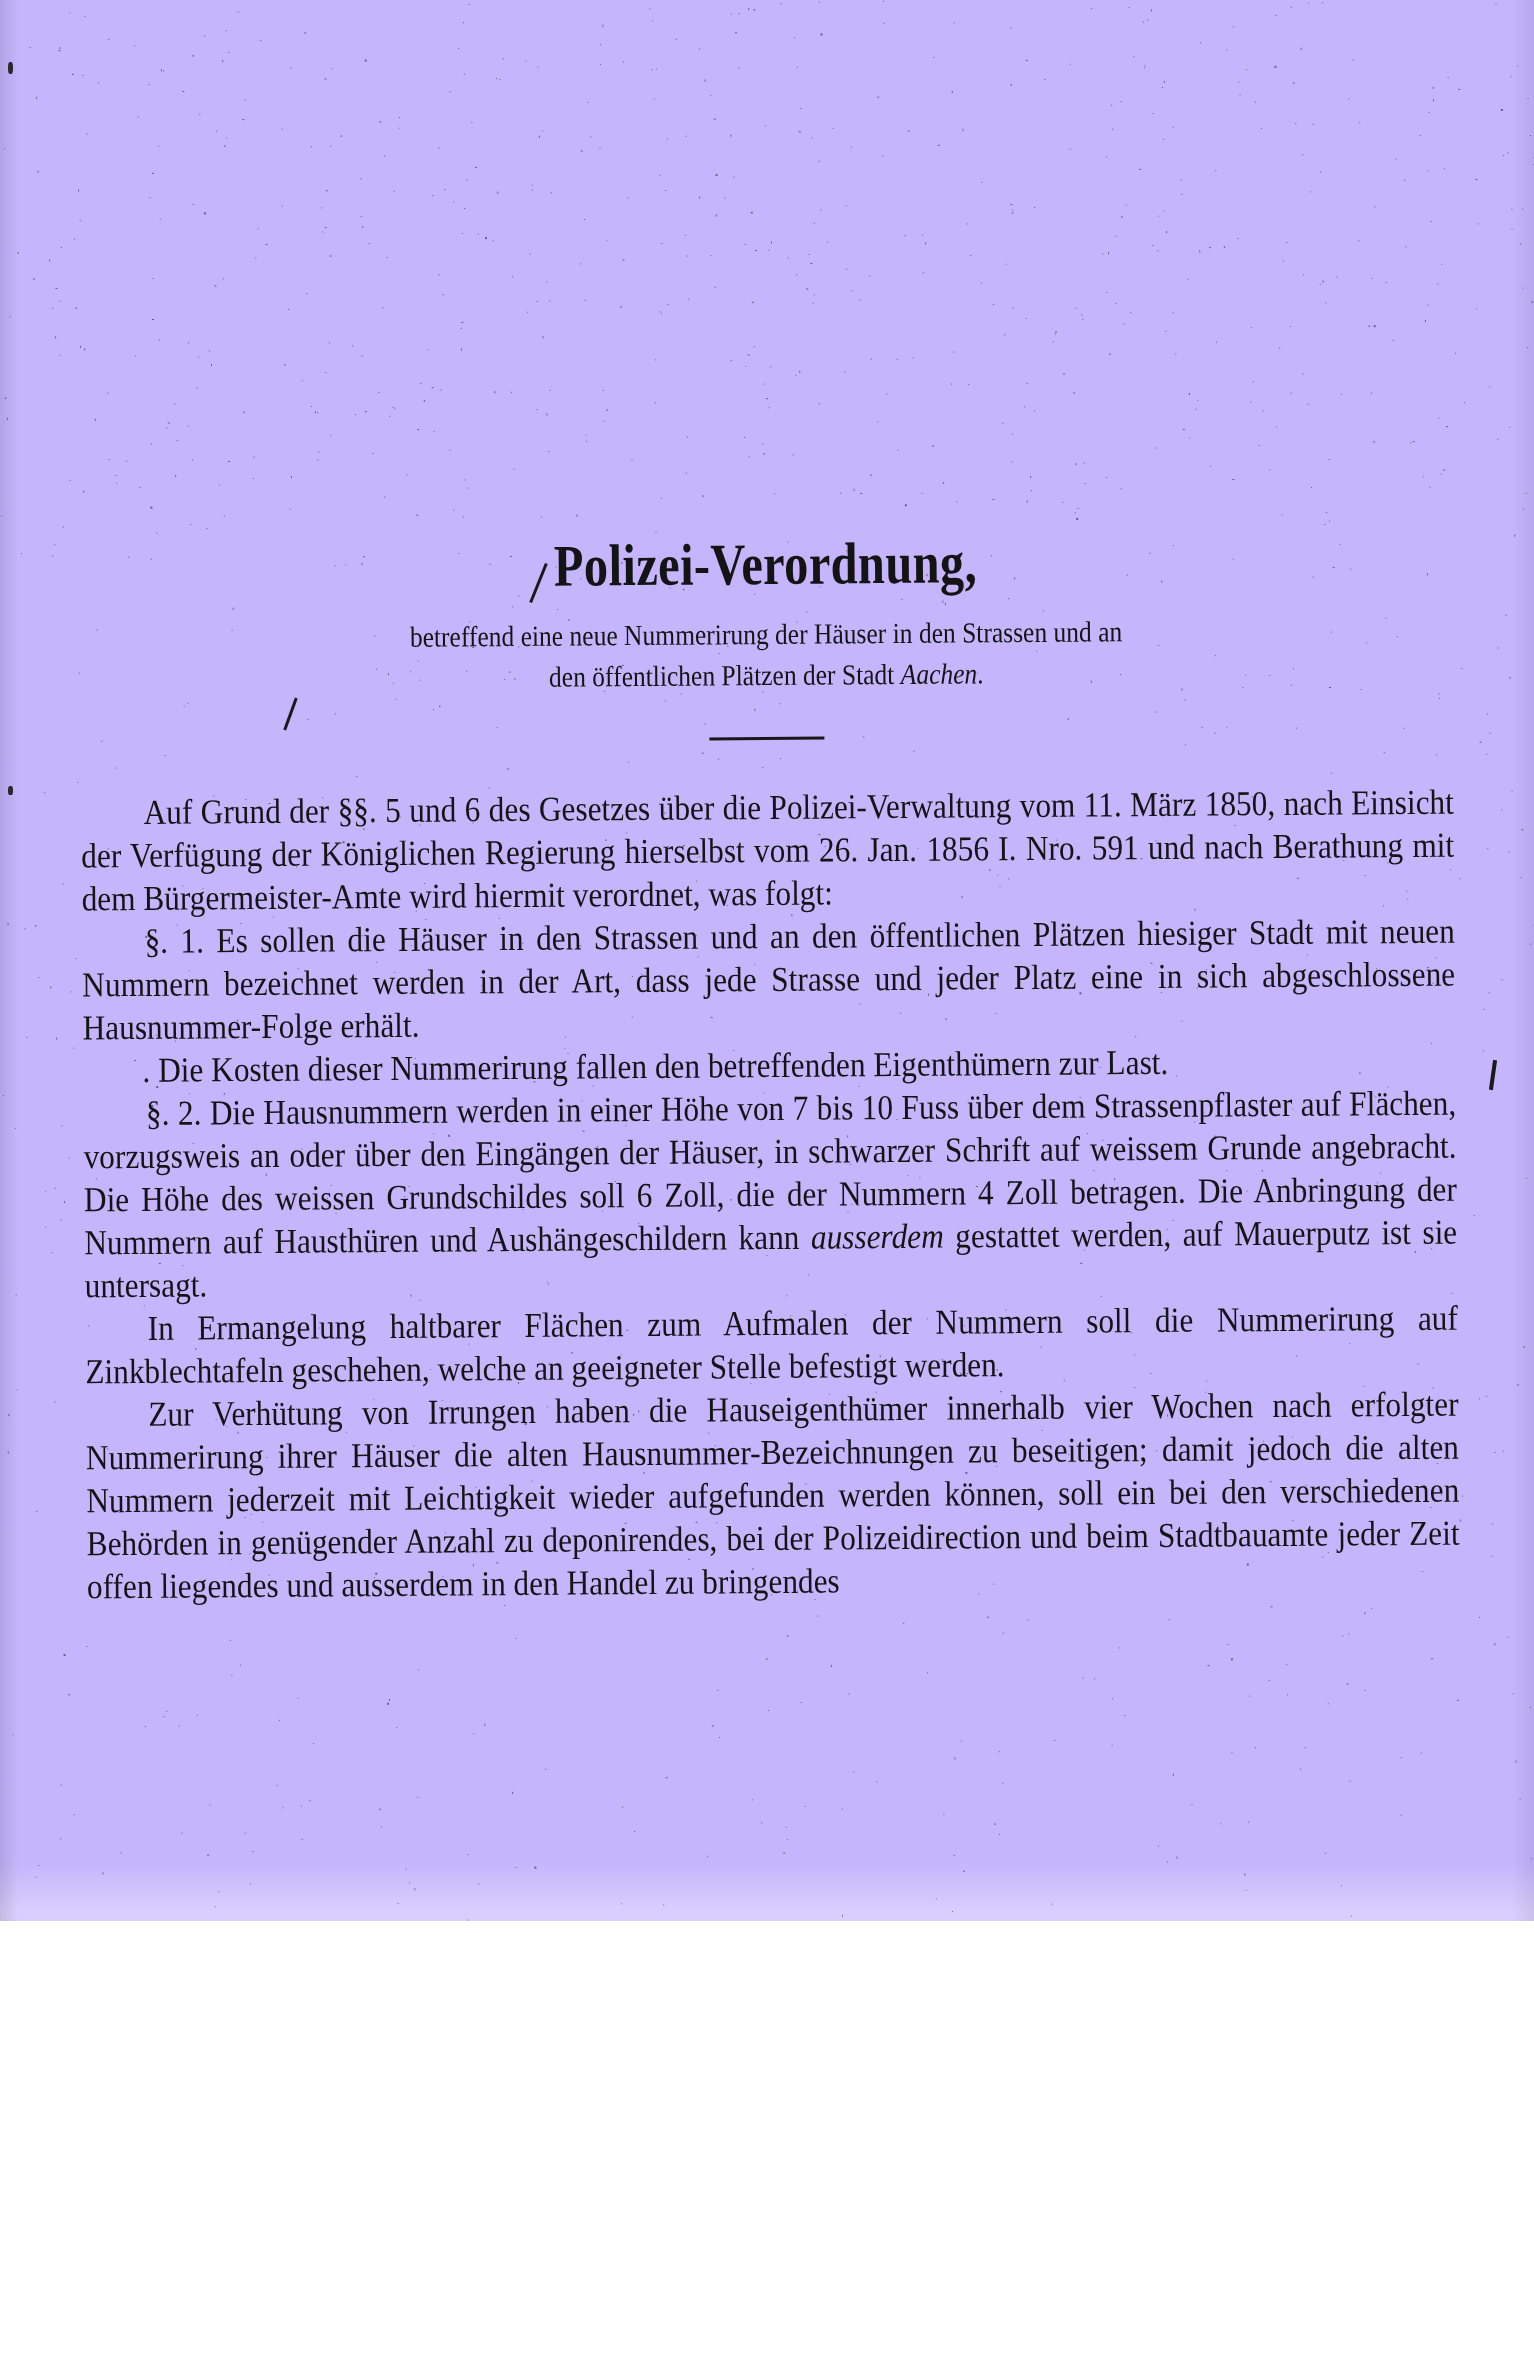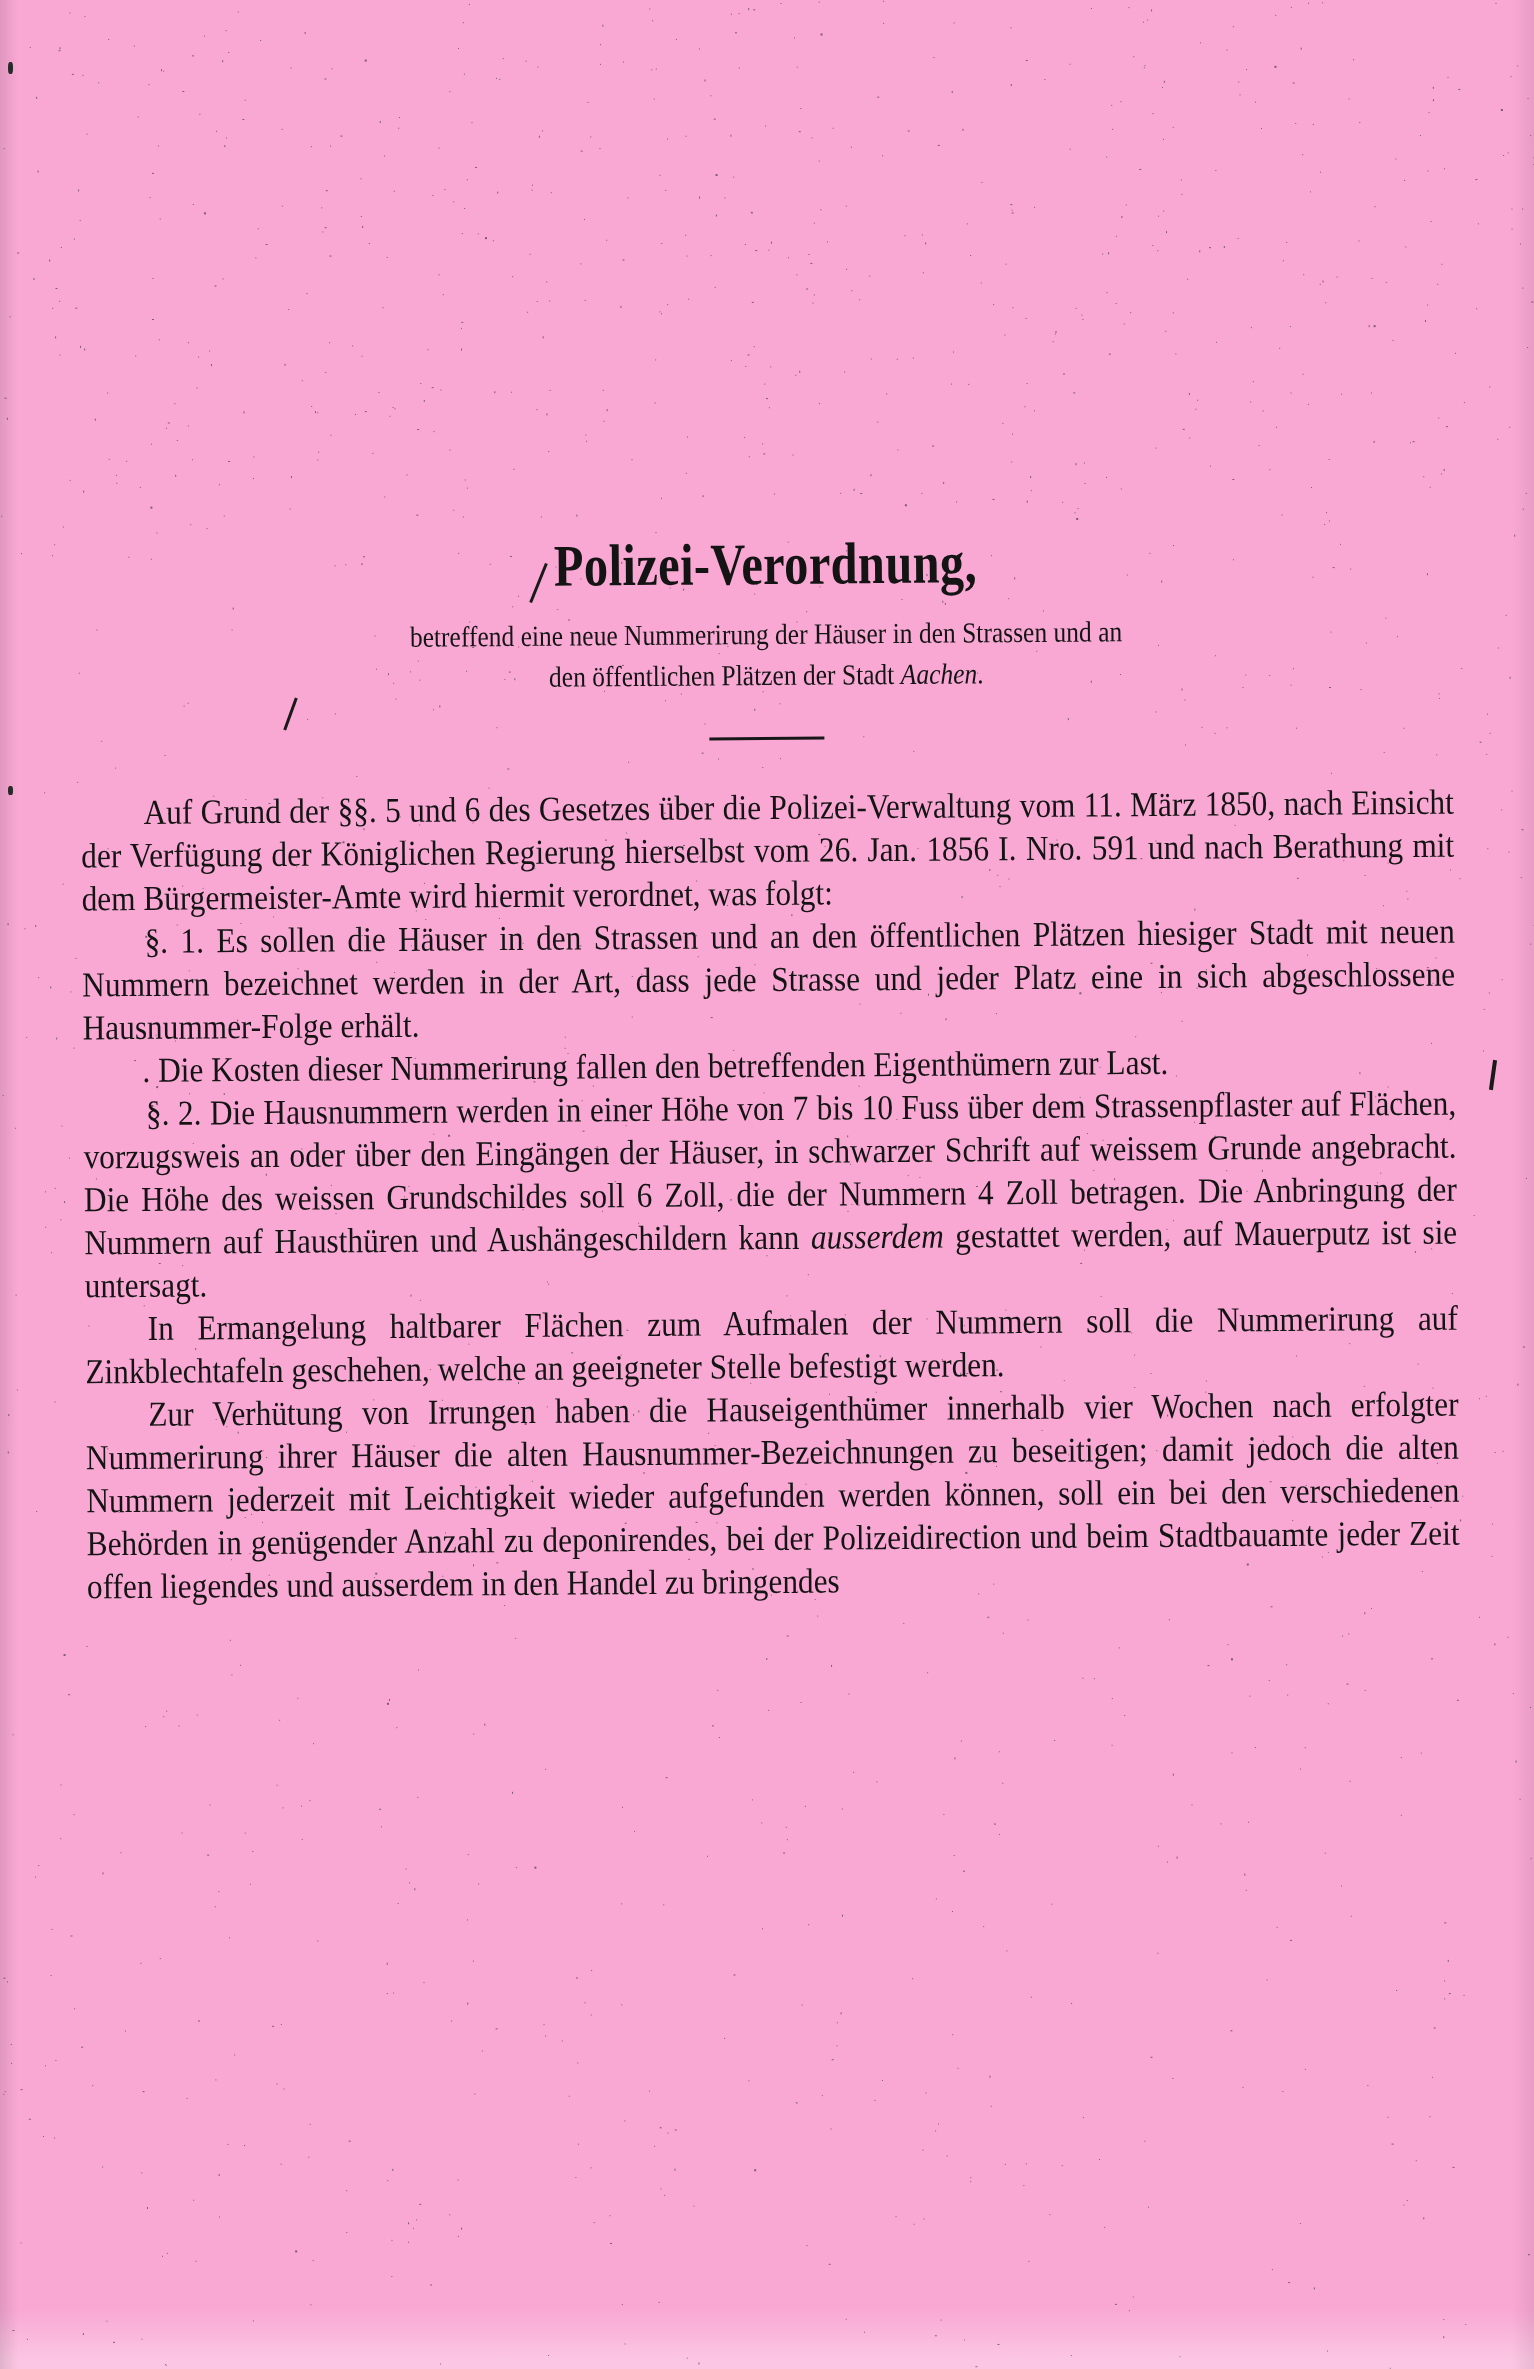--- a/index.html
+++ b/index.html
@@ -8,22 +8,22 @@
     padding: 0;
     background: #ffffff;
   }
   body {
     font-family: "Liberation Serif", "DejaVu Serif", serif;
   }
 
   #page {
     position: relative;
     width: 1534px;
-    height: 2369px;
-    background: #f9a8d4;
+    height: 1921px;
+    background: #c4b5fd;
     overflow: hidden;
   }
 
   
   .speckle {
     position: absolute;
     top: 0; left: 0;
     width: 1534px;
     height: 2369px;
     pointer-events: none;

